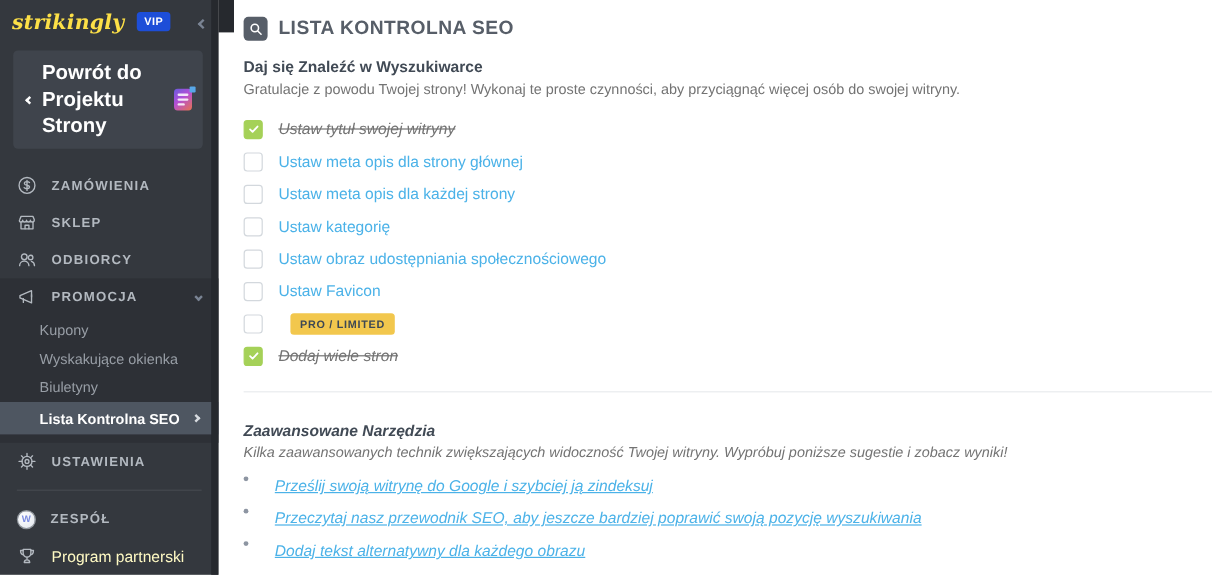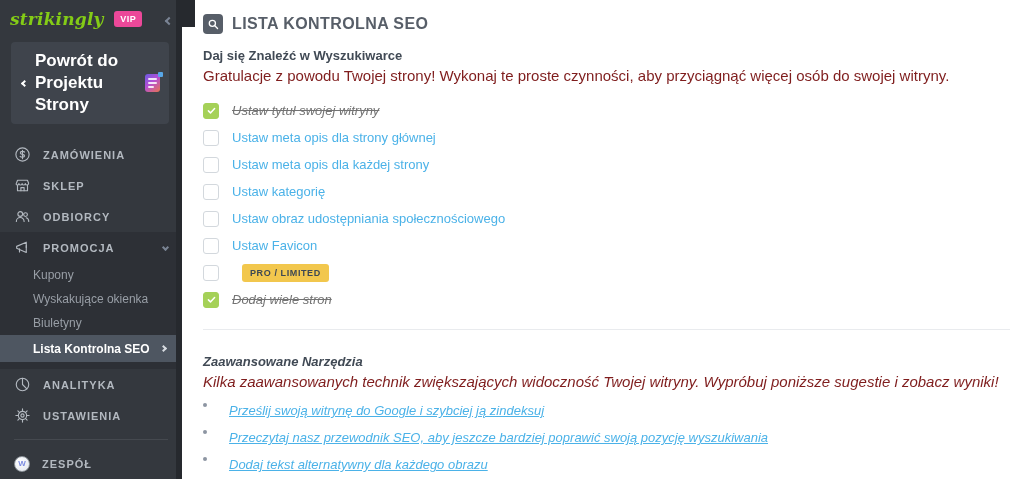--- a/index.html
+++ b/index.html
@@ -33,24 +33,24 @@
   }
   .chev-left  { transform:rotate(135deg); }
   .chev-right { transform:rotate(-45deg); }
   .chev-down  { transform:rotate(45deg); }
   .chev.white { border-color:#ffffff; }
   .chev.small { width:5px; height:5px; border-width:2px; }
 
   .logo-row { padding:9px 0 0 10px; white-space:nowrap; }
   .logo {
     font-family:"DejaVu Serif", serif; font-style:italic; font-weight:bold;
-    font-size:17px; color:#84cc16; letter-spacing:.2px;
+    font-size:17px; color:#fde047; letter-spacing:.2px;
   }
   .vip {
-    display:inline-block; margin-left:6px; background:#ec4899; color:#fff;
+    display:inline-block; margin-left:6px; background:#1d4ed8; color:#fff;
     font-size:9px; font-weight:bold; padding:3px 6px; border-radius:3px;
     vertical-align:3px; letter-spacing:.5px;
   }
 
   .back-btn {
     display:flex; align-items:center; gap:8px; text-align:left;
     margin:13px 13px 0 11px; width:158px;
     background:#3f444c; border:none; border-radius:4px;
     padding:8px 9px 8px 11px; color:#fff; cursor:pointer;
     font-family:inherit;
@@ -115,21 +115,21 @@
   }
   .title-row { display:flex; align-items:center; gap:9px; margin-bottom:14px; }
   .title-icon {
     width:20px; height:20px; border-radius:4px; background:#575e68;
     display:flex; align-items:center; justify-content:center; flex:none;
   }
   .title-icon svg { width:13px; height:13px; stroke:#fff; fill:none; stroke-width:1.6; stroke-linecap:round; }
   .page-title { font-size:16px; font-weight:bold; color:#575e68; letter-spacing:.4px; }
 
   .sec-head { font-size:13px; font-weight:bold; color:#414a55; margin:0 0 4px; }
-  .sec-desc { font-size:15px; color:#7f1d1d; margin:0 0 13px; }
+  .sec-desc { font-size:12px; color:#737373; margin:0 0 13px; }
 
   .check-row { display:flex; align-items:center; gap:13px; height:27px; }
   .cb {
     width:16px; height:16px; border-radius:3px; border:1px solid #d3d8dd;
     background:#fff; flex:none; cursor:pointer;
     display:flex; align-items:center; justify-content:center;
   }
   .cb.checked { background:#a5d158; border-color:#a5d158; }
   .cb svg { width:11px; height:11px; stroke:#fff; fill:none; stroke-width:2.2; stroke-linecap:round; stroke-linejoin:round; }
   .check-label { font-size:13px; color:#4bb2e8; cursor:pointer; }
@@ -217,27 +217,20 @@
           <span>Biuletyny</span>
         </div>
         <div class="sub-item active">
           <span>Lista Kontrolna SEO</span>
           <span class="chev chev-right small ml-auto"></span>
         </div>
       </div>
 
       <div class="nav-item">
         <svg viewBox="0 0 18 18">
-            <circle cx="9" cy="9" r="6.6"></circle>
-            <path d="M9 2.4V9l4.6 4.6"></path>
-          </svg>
-        <span class="nav-label">ANALITYKA</span>
-      </div>
-      <div class="nav-item">
-        <svg viewBox="0 0 18 18">
             <circle cx="9" cy="9" r="4.4"></circle>
             <circle cx="9" cy="9" r="1.7"></circle>
             <path d="M9 2v2.6 M9 13.4V16 M2 9h2.6 M13.4 9H16 M4.1 4.1l1.8 1.8 M12.1 12.1l1.8 1.8 M13.9 4.1l-1.8 1.8 M5.9 12.1l-1.8 1.8"></path>
           </svg>
         <span class="nav-label">USTAWIENIA</span>
       </div>
 
       <div class="side-div"></div>
 
       <div class="nav-item">

